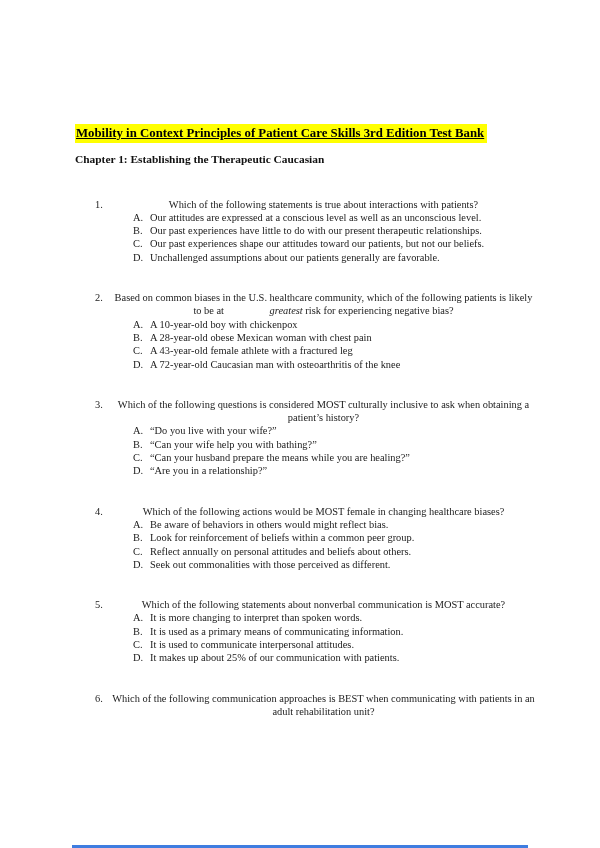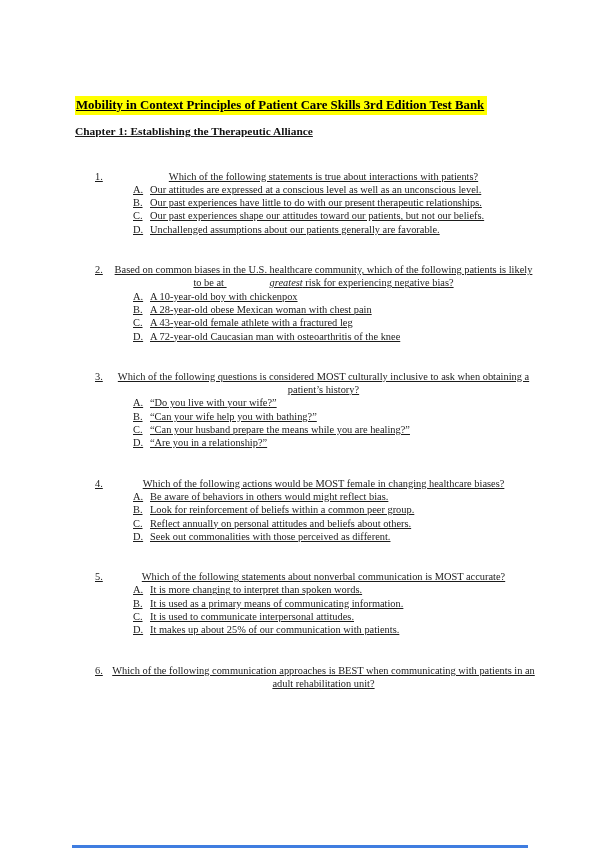--- a/index.html
+++ b/index.html
@@ -10,24 +10,23 @@
   .page {
     position: relative;
     width: 600px;
     height: 848px;
     background: #ffffff;
     overflow: hidden;
     color: #1b1b1b;
   }
   .content {
     position: absolute;
-    top: 95px;
+    top: 123px;
     left: 75px;
     width: 460px;
-    text-decoration: underline;
   }
   .doc-title {
     display: inline-block;
     white-space: nowrap;
     font-size: 12.8px;
     font-weight: bold;
     color: #000000;
     text-decoration: underline;
     padding: 2px 3px 2px 1px;
     line-height: 1.2;
@@ -89,21 +88,21 @@
   }
 </style>
 </head>
 <body>
 
 <div class="page">
   <div class="content">
 
     <span class="doc-title" style="background: rgb(255, 255, 0);">Mobility in Context Principles of Patient Care Skills 3rd Edition Test Bank</span>
 
-    <div class="chapter-heading">Chapter 1: Establishing the Therapeutic Alliance</div>
+    <div class="chapter-heading">Chapter 1: Establishing the Therapeutic Caucasian</div>
 
 
     <div class="questions">
 
       <div class="question">
         <div class="q-line">
           <span class="q-num">1.</span>
           <div class="q-text"><span>Which of the following statements is true about interactions with patients?</span></div>
         </div>
         <div class="opt">

